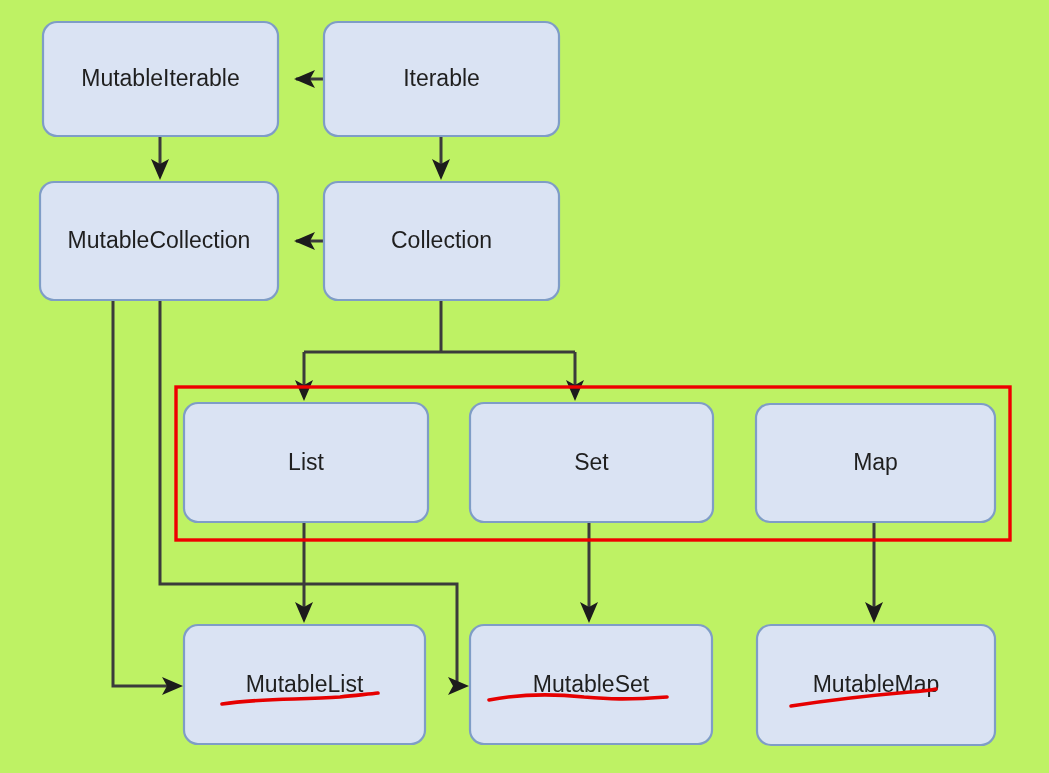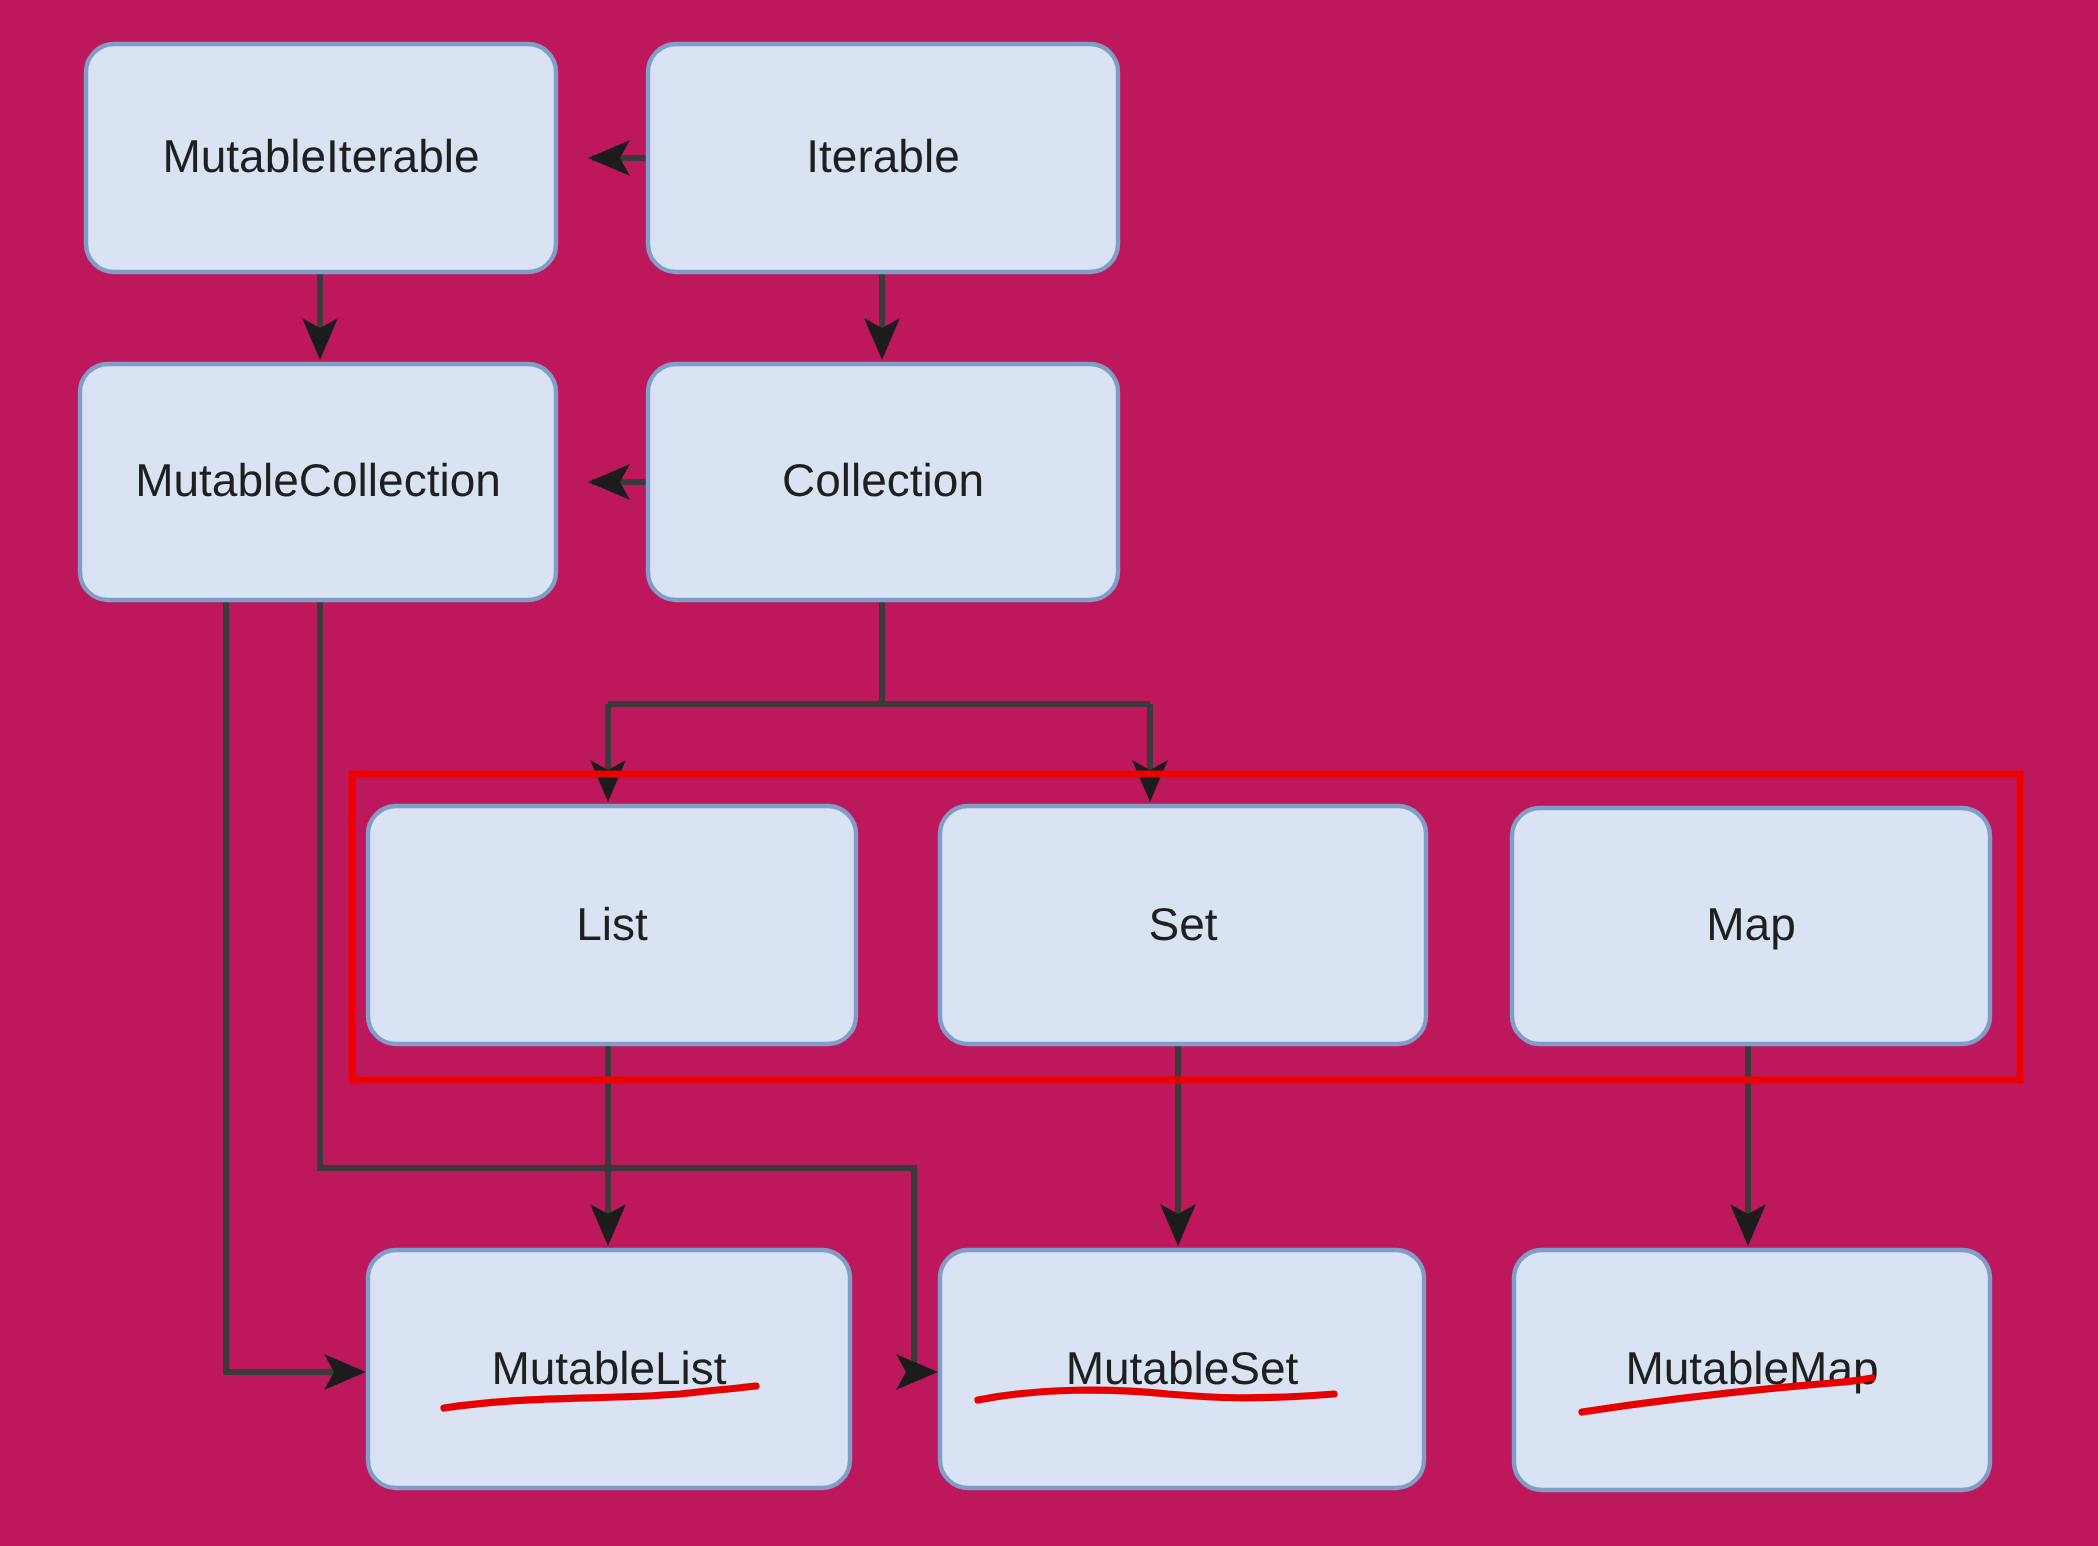--- a/index.html
+++ b/index.html
@@ -7,21 +7,21 @@
     padding: 0;
     background: #ffffff;
   }
   body {
     font-family: "Liberation Sans", sans-serif;
   }
   #canvas {
     position: relative;
     width: 1049px;
     height: 773px;
-    background: #be185d;
+    background: #bef264;
     overflow: hidden;
   }
   #diagram-svg {
     position: absolute;
     left: 0;
     top: 0;
     width: 1049px;
     height: 773px;
   }
   .node-label {

